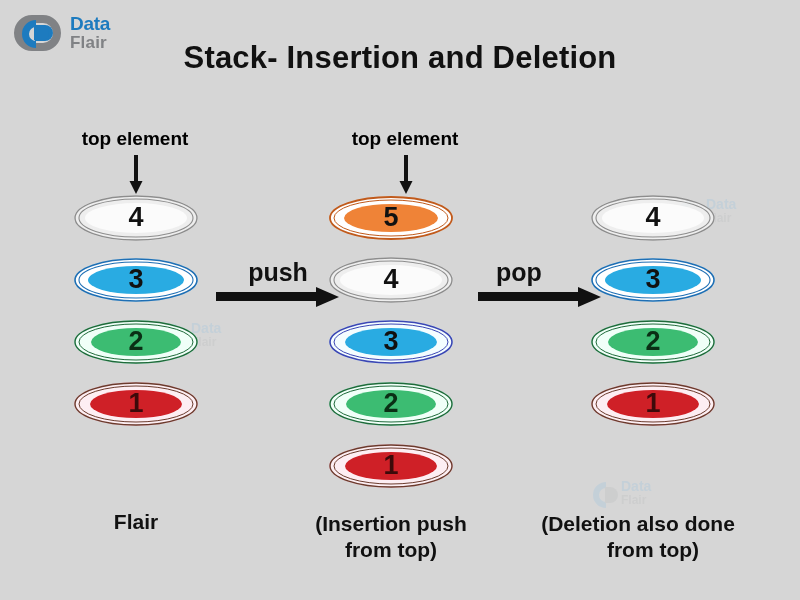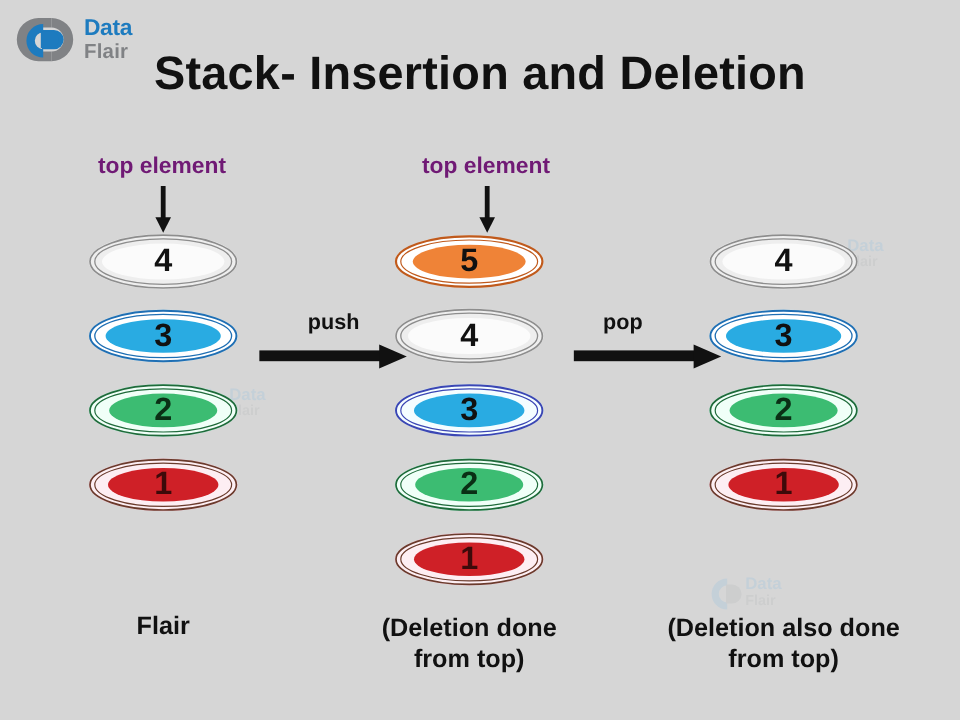--- a/index.html
+++ b/index.html
@@ -58,21 +58,21 @@
     margin-top: 1px;
   }
 
   
   .title {
     position: absolute;
     left: 0;
     top: 40px;
     width: 800px;
     text-align: center;
-    font-size: 39px;
+    font-size: 31px;
     font-weight: bold;
     color: #111111;
     letter-spacing: 0.2px;
   }
 
   
   .watermark {
     position: absolute;
     width: 96px;
     height: 34px;
@@ -105,21 +105,21 @@
     color: #111111;
     line-height: 1.15;
     width: 260px;
   }
 
   .toplabel {
     position: absolute;
     text-align: center;
     font-size: 19px;
     font-weight: bold;
-    color: #701a75;
+    color: #000000;
     width: 220px;
   }
 
   .toparrow {
     position: absolute;
     width: 16px;
     height: 40px;
   }
 
   
@@ -142,21 +142,21 @@
     font-weight: bold;
     line-height: 1;
     padding-bottom: 2px;
     box-sizing: border-box;
   }
 
   
   .trans { position: absolute; }
   .trans-label {
     position: absolute;
-    font-size: 18px;
+    font-size: 25px;
     font-weight: bold;
     color: #111111;
     text-align: center;
     width: 120px;
   }
   .trans-arrow { position: absolute; }
 </style>
 </head>
 <body>
 
@@ -317,21 +317,21 @@
     <div class="disc" style="left:326px; top:440px;">
       <svg viewBox="0 0 130 52">
         <ellipse cx="65" cy="26" rx="62" ry="22" fill="#fbc2d2" opacity="0.8"></ellipse>
         <ellipse cx="65" cy="26" rx="61" ry="21" fill="#fdeef3" stroke="#6a3b2c" stroke-width="1.4"></ellipse>
         <ellipse cx="65" cy="26" rx="57" ry="18" fill="none" stroke="#6a3b2c" stroke-width="1"></ellipse>
         <ellipse cx="65" cy="26" rx="46" ry="14" fill="#cf2027"></ellipse>
       </svg>
       <div class="num" style="color:#3d0a0a;">1</div>
     </div>
 
-    <div class="col-caption" style="left:261px; top:512px;">(Deletion done</div>
+    <div class="col-caption" style="left:261px; top:512px;">(Insertion push</div>
     <div class="col-caption" style="left:261px; top:538px;">from top)</div>
   </div>
 
   <div class="trans">
     <div class="trans-label" style="left:459px; top:258px;">pop</div>
     <svg class="trans-arrow" style="left:478px; top:286px;" width="124" height="24" viewBox="0 0 124 24">
       <rect x="0" y="6" width="104" height="9" fill="#111111"></rect>
       <polygon points="100,1 100,21 123,11" fill="#111111"></polygon>
     </svg>
   </div>
@@ -370,17 +370,17 @@
     <div class="disc" style="left:588px; top:378px;">
       <svg viewBox="0 0 130 52">
         <ellipse cx="65" cy="26" rx="62" ry="22" fill="#fbc2d2" opacity="0.8"></ellipse>
         <ellipse cx="65" cy="26" rx="61" ry="21" fill="#fdeef3" stroke="#6a3b2c" stroke-width="1.4"></ellipse>
         <ellipse cx="65" cy="26" rx="57" ry="18" fill="none" stroke="#6a3b2c" stroke-width="1"></ellipse>
         <ellipse cx="65" cy="26" rx="46" ry="14" fill="#cf2027"></ellipse>
       </svg>
       <div class="num" style="color:#3d0a0a;">1</div>
     </div>
 
-    <div class="col-caption" style="left:523px; top:512px;">(Deletion also done</div>
+    <div class="col-caption" style="left:508px; top:512px;">(Deletion also done</div>
     <div class="col-caption" style="left:523px; top:538px;">from top)</div>
   </div>
 
 </div>
 
 </body></html>

